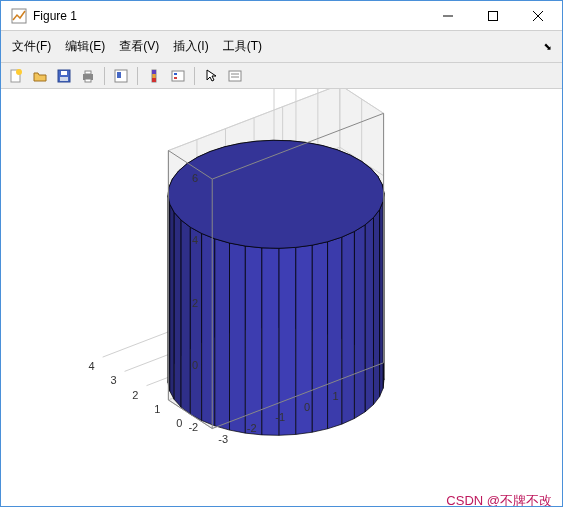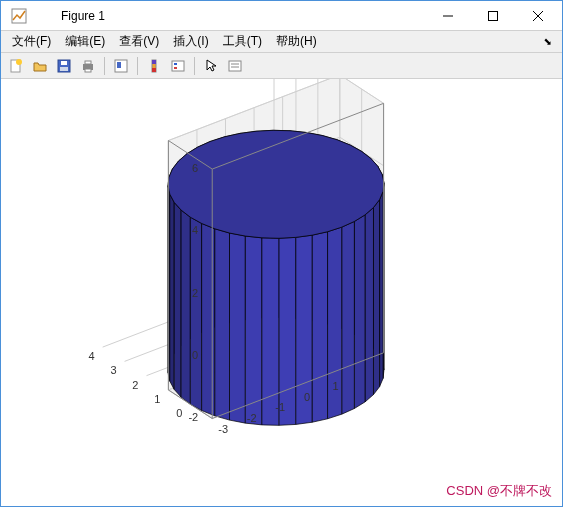--- a/index.html
+++ b/index.html
@@ -1,24 +1,24 @@
 <!DOCTYPE html>
 <html><head>
 <meta charset="utf-8">
 <style>
   * { box-sizing: border-box; margin: 0; padding: 0; }
   body { font-family: "Microsoft YaHei", "Segoe UI", sans-serif; font-size: 12px; background: #fff; width: 563px; height: 507px; border: 1px solid #4a90d9; overflow: hidden; }
   
-  .titlebar { height: 30px; background: #fff; display: flex; align-items: center; padding: 0 2px 0 10px; border-bottom: 1px solid #d0d0d0; gap: 28px; }
+  .titlebar { height: 30px; background: #fff; display: flex; align-items: center; padding: 0 2px 0 10px; border-bottom: 1px solid #d0d0d0; }
   .titlebar-icon { width: 16px; height: 16px; margin-right: 6px; }
   .titlebar-title { flex: 1; font-size: 12px; color: #000; }
   .titlebar-btns { display: flex; }
   .titlebar-btn { width: 45px; height: 29px; display: flex; align-items: center; justify-content: center; color: #000; }
   
-  .menubar { height: 22px; background: #f0f0f0; display: flex; align-items: center; padding: 0 4px; border-bottom: 1px solid #d0d0d0; }
+  .menubar { height: 32px; background: #f0f0f0; display: flex; align-items: center; padding: 0 4px; border-bottom: 1px solid #d0d0d0; }
   .menu-item { padding: 2px 7px; font-size: 12px; }
   .menu-arrow { margin-left: auto; padding: 0 6px; font-size: 10px; }
   
   .toolbar { height: 26px; background: #f0f0f0; display: flex; align-items: center; padding: 0 4px; gap: 2px; border-bottom: 1px solid #d0d0d0; }
   .tool-btn { width: 22px; height: 22px; display: flex; align-items: center; justify-content: center; border: 1px solid transparent; }
   .tool-sep { width: 1px; height: 18px; background: #c0c0c0; margin: 0 3px; }
   
   .plot-area { position: relative; width: 561px; height: 427px; background: #fff; }
   
   .watermark { position: absolute; bottom: 6px; right: 10px; color: #be185d; font-size: 13px; }
@@ -53,21 +53,20 @@
       </div>
   </div>
 </div>
 
 <div class="menubar">
   <span class="menu-item">文件(F)</span>
   <span class="menu-item">编辑(E)</span>
   <span class="menu-item">查看(V)</span>
   <span class="menu-item">插入(I)</span>
   <span class="menu-item">工具(T)</span>
-  <span class="menu-item">帮助(H)</span>
   <span class="menu-arrow">⬊</span>
 </div>
 
 <div class="toolbar">
   <div class="tool-btn">
       <svg width="16" height="16">
         <rect x="3" y="2" width="9" height="12" fill="#fff" stroke="#999"></rect>
         <circle cx="11" cy="4" r="3" fill="#ffcc33"></circle>
       </svg>
     </div>

